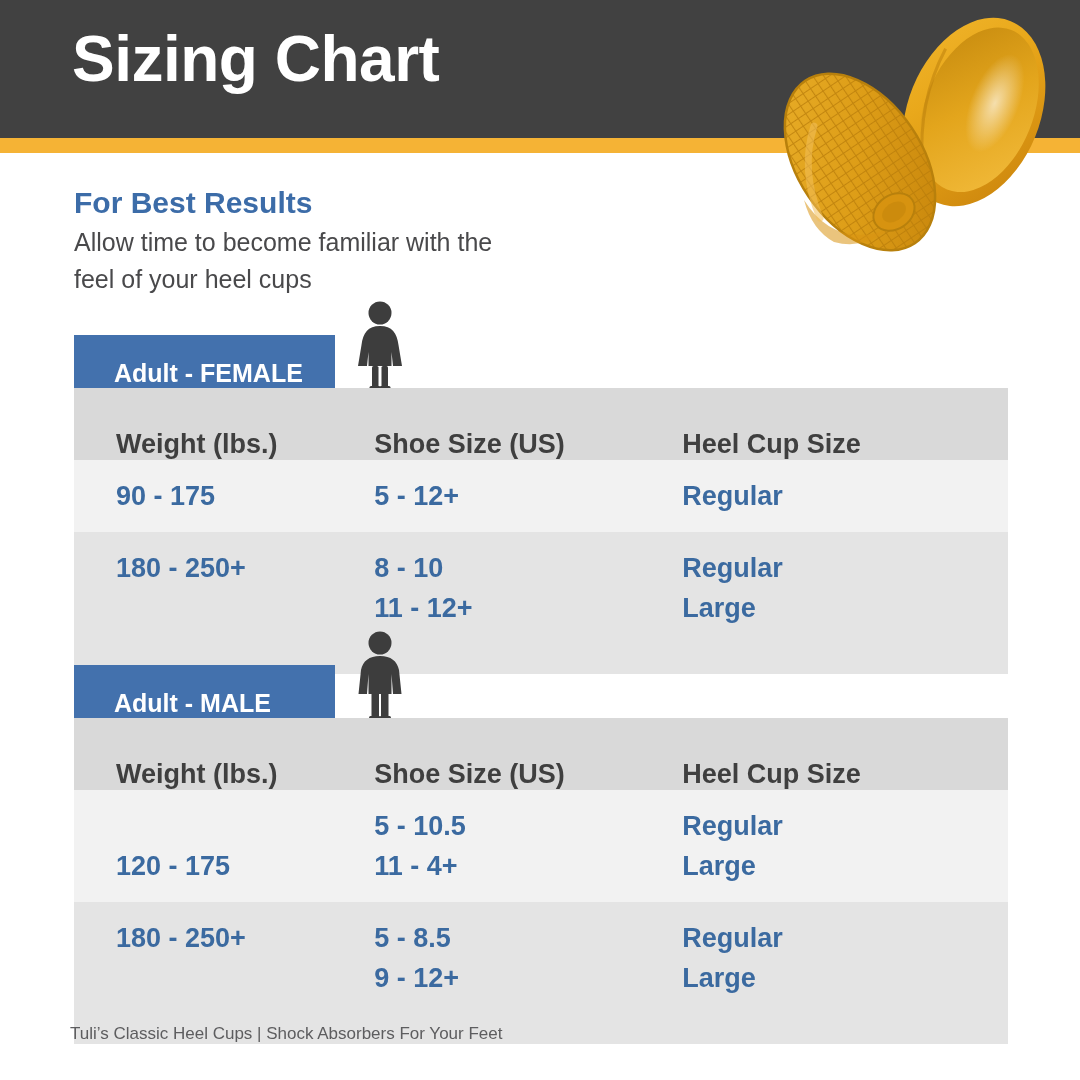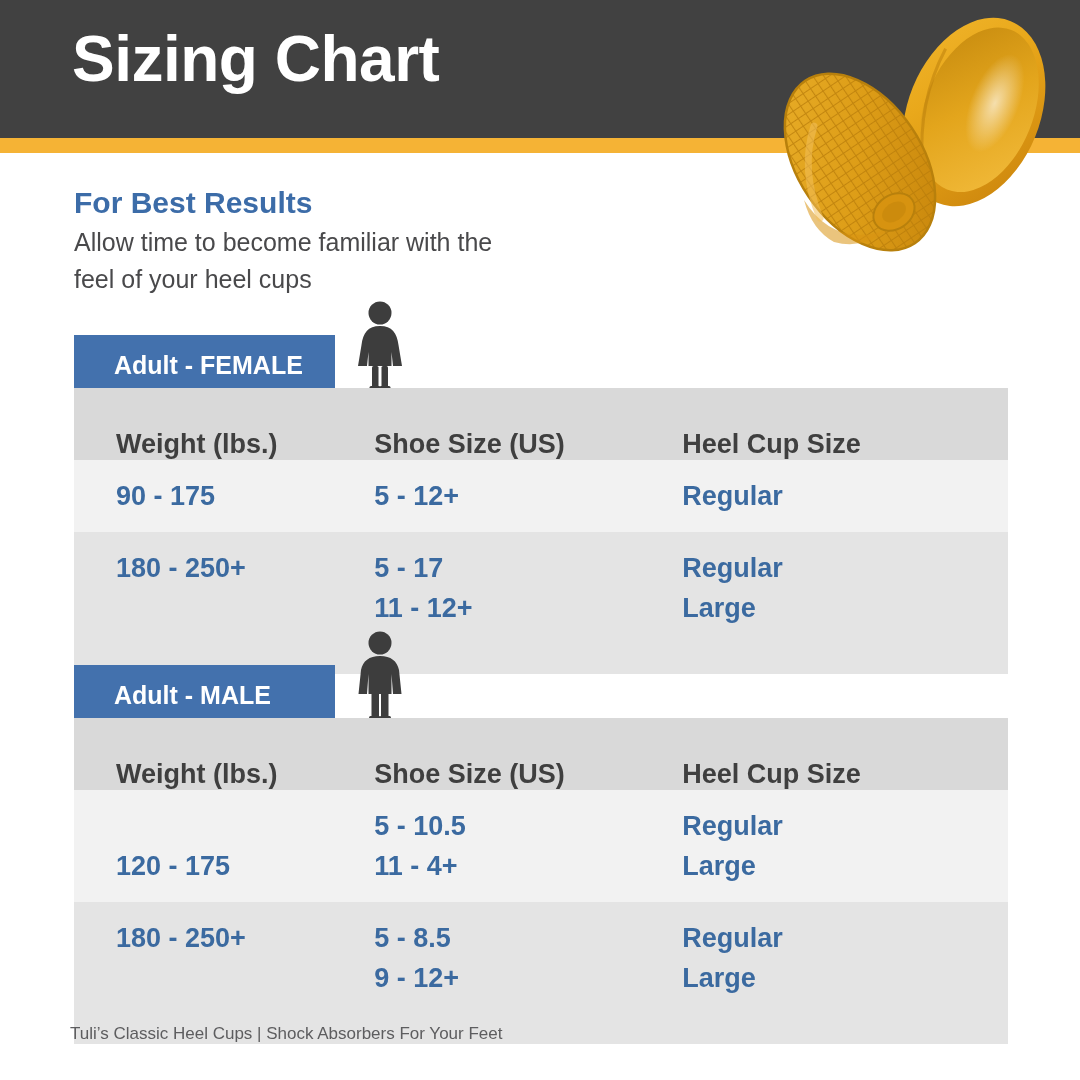--- a/index.html
+++ b/index.html
@@ -85,21 +85,21 @@
   }
   .group-band {
     position: relative;
     width: 261px;
     height: 53px;
     background: #4371ad;
   }
   .group-band-label {
     position: absolute;
     left: 40px;
-    top: 4px;
+    top: 12px;
     height: 53px;
     line-height: 53px;
     font-size: 25px;
     font-weight: bold;
     color: #ffffff;
     white-space: nowrap;
   }
   .person-icon {
     position: absolute;
     left: 278px;
@@ -249,21 +249,21 @@
   </div>
 
   <div class="row data-row shade-light">
     <div class="cell col-1">90 - 175</div>
     <div class="cell col-2">5 - 12+</div>
     <div class="cell col-3">Regular</div>
   </div>
 
   <div class="row data-row shade-dark" style="padding-bottom:46px;">
     <div class="cell col-1">180 - 250+</div>
-    <div class="cell col-2">5 - 17
+    <div class="cell col-2">8 - 10
 11 - 12+</div>
     <div class="cell col-3">Regular
 Large</div>
   </div>
 
 </div>
 
 <div class="table-block" style="top:665px;">
 
   <div class="group-band">

